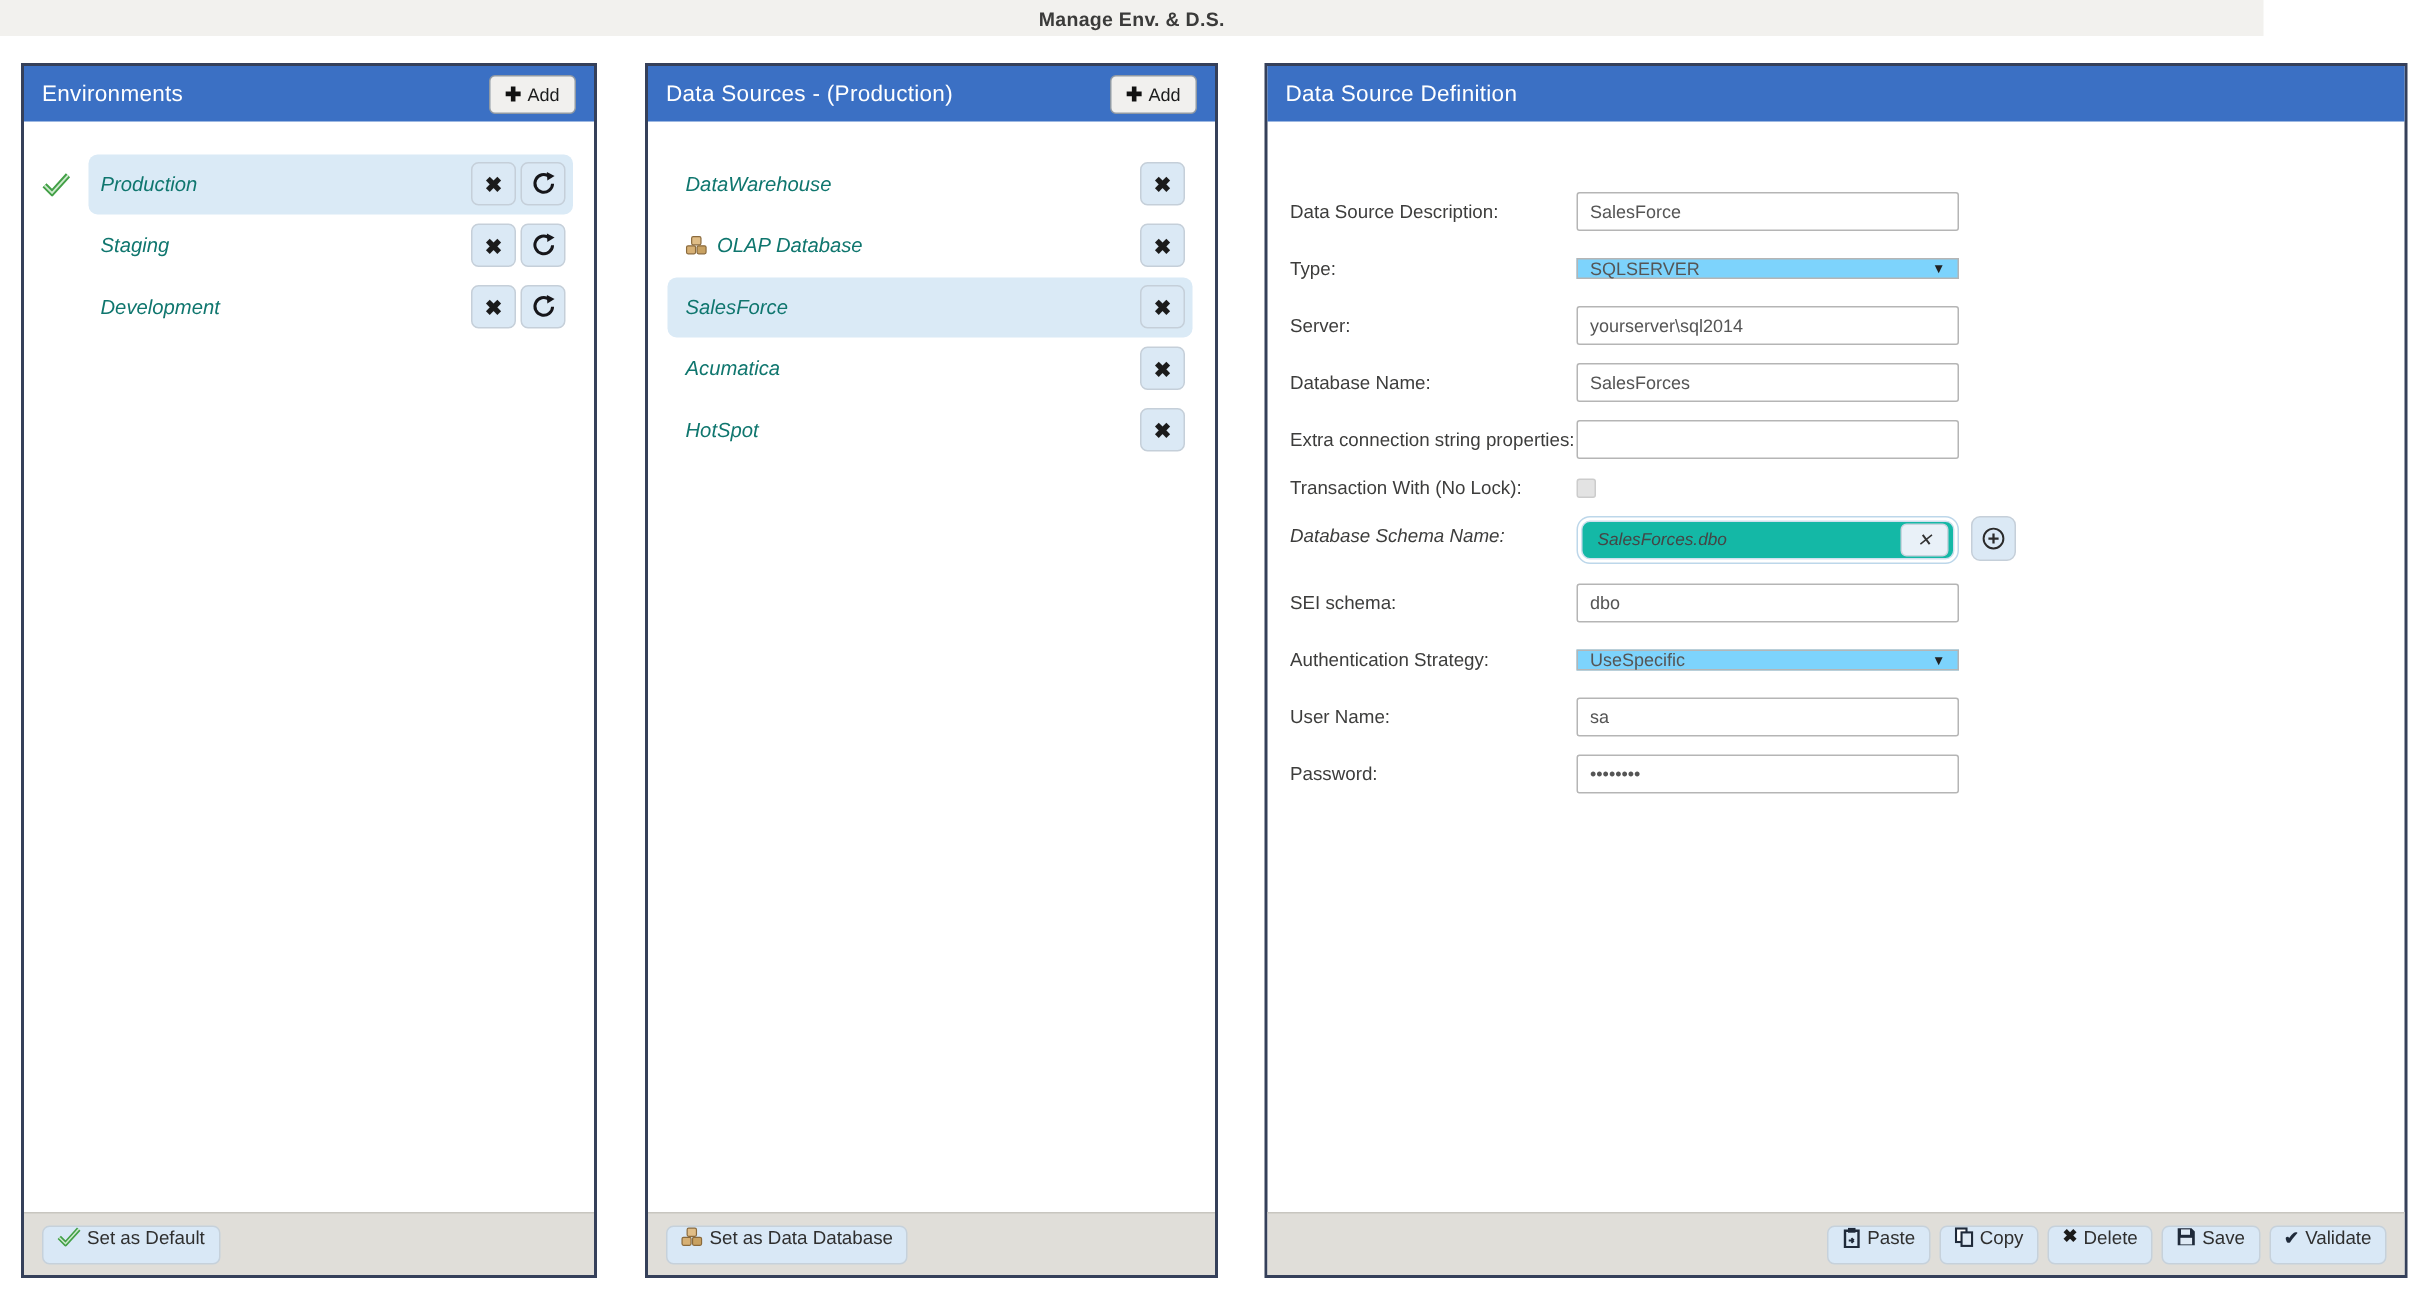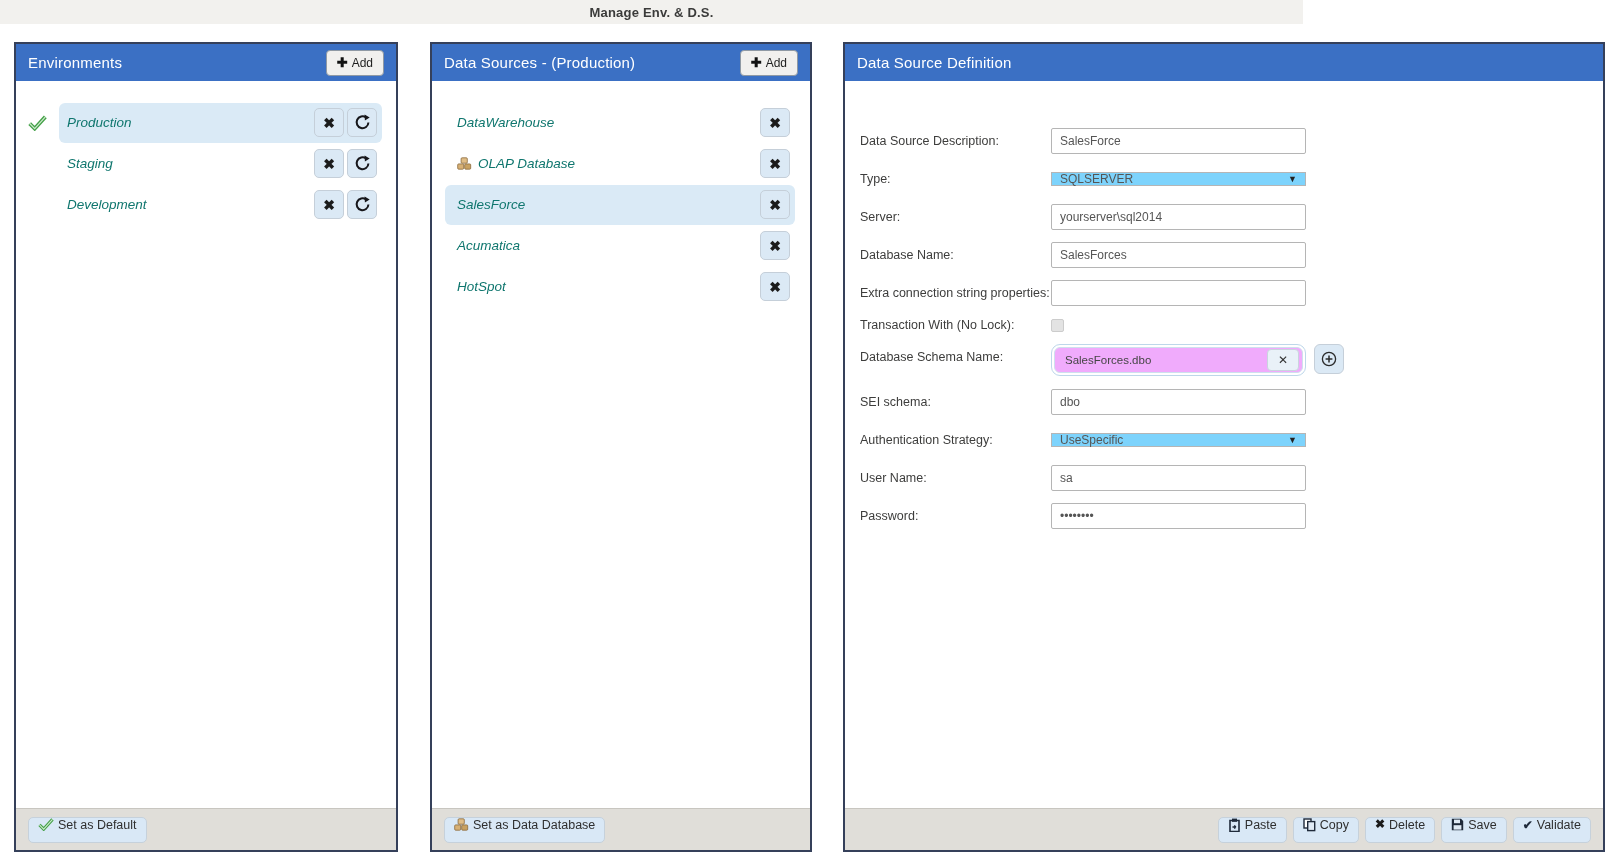--- a/index.html
+++ b/index.html
@@ -1,21 +1,21 @@
 <!DOCTYPE html>
 <html><head>
 <meta charset="utf-8">
 <style>
   * { box-sizing: border-box; margin: 0; padding: 0; }
   html,body { width:1619px; height:864px; background:#fff; overflow:hidden;
     font-family:"Liberation Sans", sans-serif; }
   button { font-family:"Liberation Sans", sans-serif; cursor:pointer; }
 
   
-  .topbar { position:absolute; top:0; left:0; width:1303px; height:24px;
+  .topbar { position:absolute; top:0; left:0; width:1509px; height:24px;
     background:#f2f1ee; display:flex; align-items:center; justify-content:center; }
   .topbar-title { font-size:13px; font-weight:bold; color:#3b3b3a; letter-spacing:.2px; }
 
   
   .panel { position:absolute; top:42px; height:810px; background:#fff;
     border:2px solid #35405a; display:flex; flex-direction:column; }
   #panel-env { left:14px;  width:384px; }
   #panel-ds  { left:430px; width:382px; }
   #panel-def { left:843px; width:762px; }
 
@@ -59,24 +59,24 @@
   .form-row { display:flex; align-items:center; margin-bottom:12px; min-height:26px; }
   .form-label { width:191px; flex:0 0 191px; font-size:12.5px; color:#3d3d3c; }
   .text-input { width:255px; height:26px; border:1px solid #b5b5b5; border-radius:2px;
     padding:0 8px; font-size:12px; color:#555; background:#fff; outline:none; }
   .fake-select { width:255px; height:14px; border:1px solid #b5b5b5; background:#7dd3fc;
     display:flex; align-items:center; padding:0 8px; font-size:12px; color:#555; cursor:pointer; }
   .caret { margin-left:auto; font-size:9px; color:#222; }
   .checkbox-row { min-height:14px; margin-bottom:12px; }
   .checkbox { appearance:none; -webkit-appearance:none; width:13px; height:13px;
     background:#e3e3e3; border:1px solid #cccccc; border-radius:2px; cursor:pointer; }
-  .schema-row { margin-top:8px; margin-bottom:13px; align-items:flex-start; }
+  .schema-row { margin-top:8px; margin-bottom:13px; align-items:flex-start;font-style:italic; }
   .schema-outer { width:255px; background:#fff; border:1px solid #bdd7ea;
     border-radius:9px; padding:2px; display:flex; }
-  .schema-chip { flex:1; height:26px; background:#f0abfc; border:1px solid #cfe0ee;
+  .schema-chip { flex:1; height:26px; background:#14b8a6; border:1px solid #cfe0ee;
     border-radius:6px; display:flex; align-items:center; padding:0 3px 0 10px;
     font-size:11.5px; color:#454545; }
   .chip-x { margin-left:auto; width:32px; height:22px; background:#e9f1f8;
     border:1px solid #c9d4de; border-radius:4px; display:flex; align-items:center;
     justify-content:center; font-size:12px; color:#333; }
   .plus-btn { width:30px; height:30px; margin-left:8px; background:#dbe9f5;
     border:1px solid #c5cfd9; border-radius:6px; display:flex; align-items:center;
     justify-content:center; }
 </style>
 </head>

